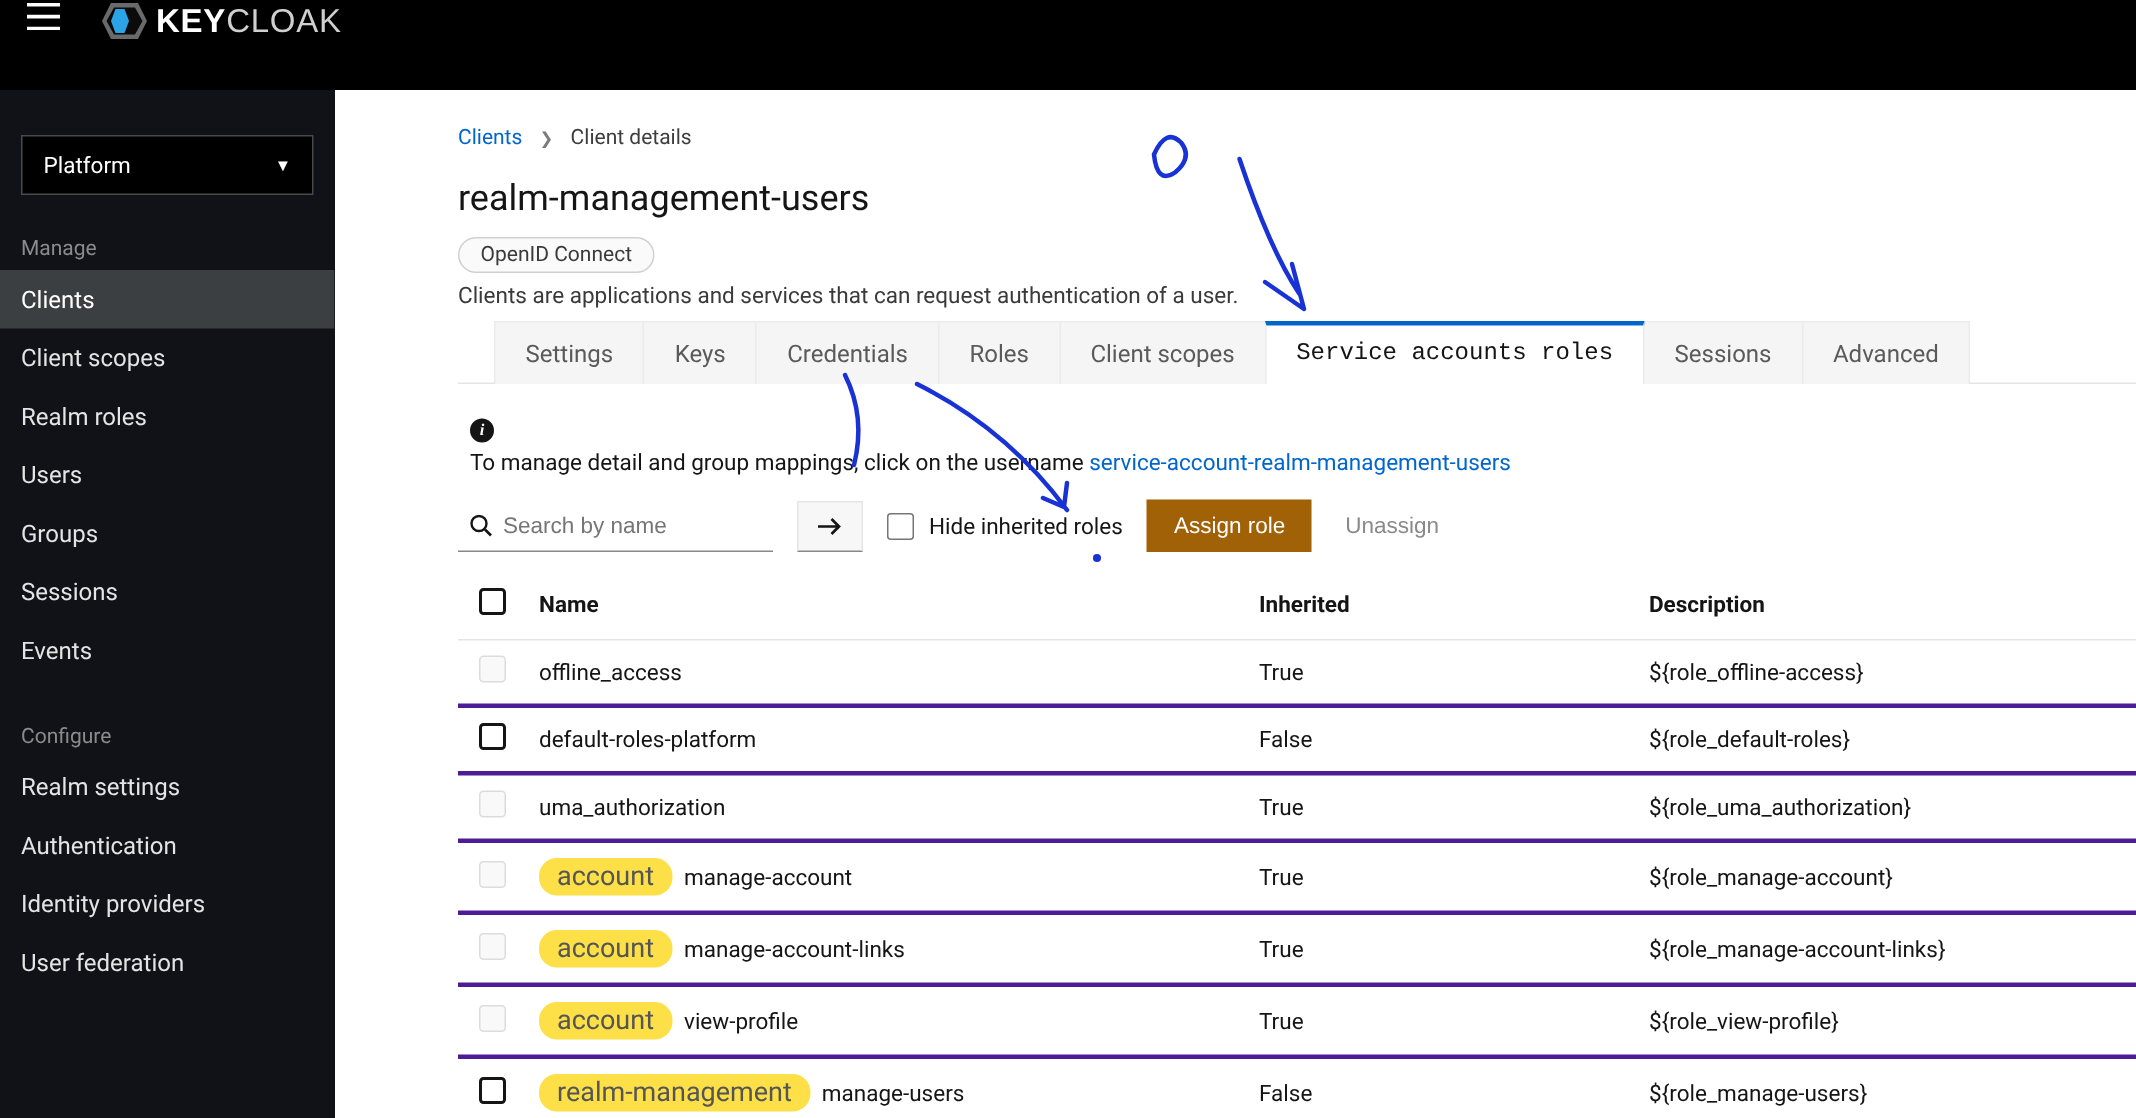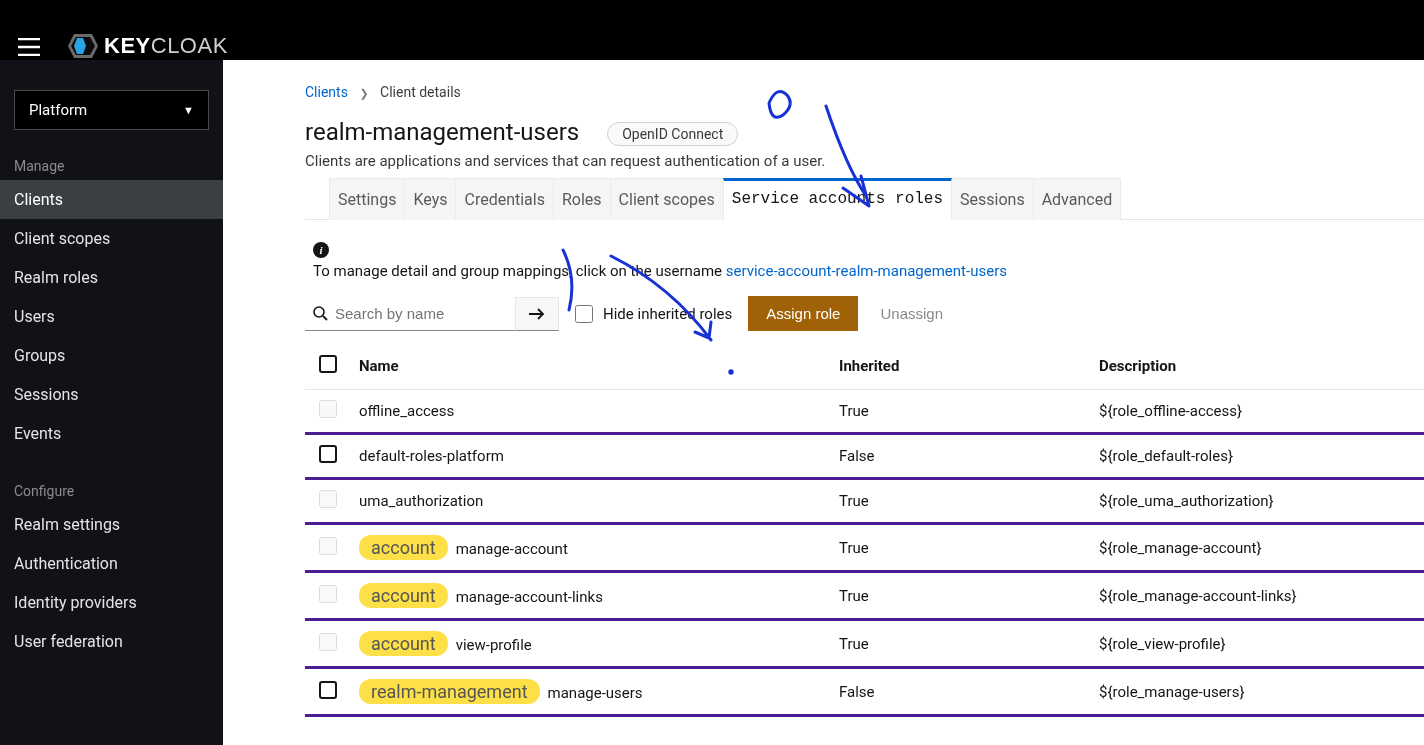--- a/index.html
+++ b/index.html
@@ -1,47 +1,47 @@
 <!DOCTYPE html>
 <html><head>
 <meta charset="utf-8">
 <style>
   * { box-sizing: border-box; margin: 0; padding: 0; }
   body { font-family: -apple-system, BlinkMacSystemFont, "Segoe UI", Roboto, Helvetica, Arial, sans-serif; font-size:14px; background:#fff; color:#151515; width:1424px; height:745px; overflow:hidden; }
 
   
-  .topbar { position:fixed; top:0; left:0; right:0; height:60px; background:#000; display:flex; align-items:flex-end; padding:0 18px; z-index:20; }
+  .topbar { position:fixed; top:0; left:0; right:0; height:60px; background:#000; display:flex; align-items:flex-start; padding:0 18px; z-index:20; }
   .hamburger { color:#fff; font-size:24px; margin-right:26px; cursor:pointer; line-height:1; }
   .brand { display:flex; align-items:center; gap:4px; }
   .brand-text { font-family: "Arial Black", Arial, sans-serif; color:#fff; letter-spacing:0.5px; font-weight:700; font-size:22px; }
   .brand-text .light { font-weight:300; color:#cfcfcf;}
   .brand-icon svg { display:block; }
 
   
   .sidebar { position:fixed; top:60px; left:0; bottom:0; width:223px; background:#101218; color:#e4e4e4; overflow-y:auto; padding-top:16px; z-index:10;}
   .realm-select { margin:14px 14px 18px 14px; border:1px solid #4a4a4a; background:#000; color:#fff; padding:10px 14px; display:flex; justify-content:space-between; align-items:center; cursor:pointer; font-size:15px;}
   .realm-select .caret { font-size:11px; }
   .side-section-title { color:#8b8b8b; font-size:14px; padding:10px 14px 6px 14px; }
   .side-item { display:block; padding:10px 14px; color:#e4e4e4; text-decoration:none; font-size:16px; cursor:pointer;}
   .side-item.active { background:#3c3f42; color:#fff; }
 
   
   .main { position:absolute; left:281px; right:0; top:60px; bottom:0; overflow:auto; background:#fff; padding:24px 0 0 24px; }
   .breadcrumb { font-size:14px; margin-bottom:18px; }
   .breadcrumb a { color:#0066cc; text-decoration:none; }
   .breadcrumb .sep { color:#7c7c7c; margin:0 8px; font-size:11px; }
   .breadcrumb .current { color:#3d3d3d; }
-  .page-title-row { display:flex; align-items:flex-end; gap:28px; margin-bottom:6px;}
+  .page-title-row { display:flex; align-items:flex-start; gap:12px; margin-bottom:6px;flex-direction:column;}
   .page-title { font-size:24px; font-weight:400; }
   .pill { border:1px solid #d0d0d0; border-radius:16px; padding:3px 14px; font-size:14px; color:#3a3a3a; background:#fafafa;}
   .page-desc { color:#3a3a3a; font-size:15px; margin-bottom:8px;}
 
   
   .tabs { display:flex; margin-left:24px; }
-  .tab { background:#f5f5f5; color:#5a5a5a; padding:11px 8px; font-size:16px; border:1px solid #ebebeb; border-bottom:none; margin-right:-1px; cursor:pointer; white-space:nowrap;}
+  .tab { background:#f5f5f5; color:#5a5a5a; padding:11px 20px; font-size:16px; border:1px solid #ebebeb; border-bottom:none; margin-right:-1px; cursor:pointer; white-space:nowrap;}
   .tab.active { background:#fff; color:#151515; border-top:3px solid #0066cc; padding-top:9px; position:relative; z-index:1;font-family:Liberation Mono, monospace;}
   .tabs-sep { border-bottom:1px solid #e5e5e5; margin-top:-1px; }
 
   
   .info-bar { padding:20px 0 16px 8px; font-size:15px; }
   .info-icon { display:inline-block; width:16px; height:16px; background:#151515; color:#fff; border-radius:50%; font-size:11px; font-weight:bold; text-align:center; line-height:16px; font-style:italic; font-family:Georgia,serif; margin-bottom:4px;}
   .info-bar a { color:#0066cc; text-decoration:none; }
 
   
   .toolbar { display:flex; align-items:center; gap:16px; padding:0 0 12px 0;}
@@ -139,21 +139,21 @@
       <div class="tab">Advanced</div>
     </div>
   <div class="tabs-sep"></div>
 
   <div class="info-bar">
     <span class="info-icon">i</span><br>
     <span>To manage detail and group mappings, click on the username </span><a href="#">service-account-realm-management-users</a>
   </div>
 
   <div class="toolbar">
-    <div style="position:relative; display:flex;">
+    <div style="position:relative; display:flex;gap:16px;">
       <span class="search-icon">
         <svg width="15" height="15" viewBox="0 0 15 15">
             <circle cx="6" cy="6" r="5" fill="none" stroke="#151515" stroke-width="1.6"></circle>
             <line x1="10" y1="10" x2="14" y2="14" stroke="#151515" stroke-width="1.8"></line>
           </svg>
       </span>
       <div class="search-wrap">
         <input class="search-input" placeholder="Search by name" style="">
       </div>
       <button class="search-go">

